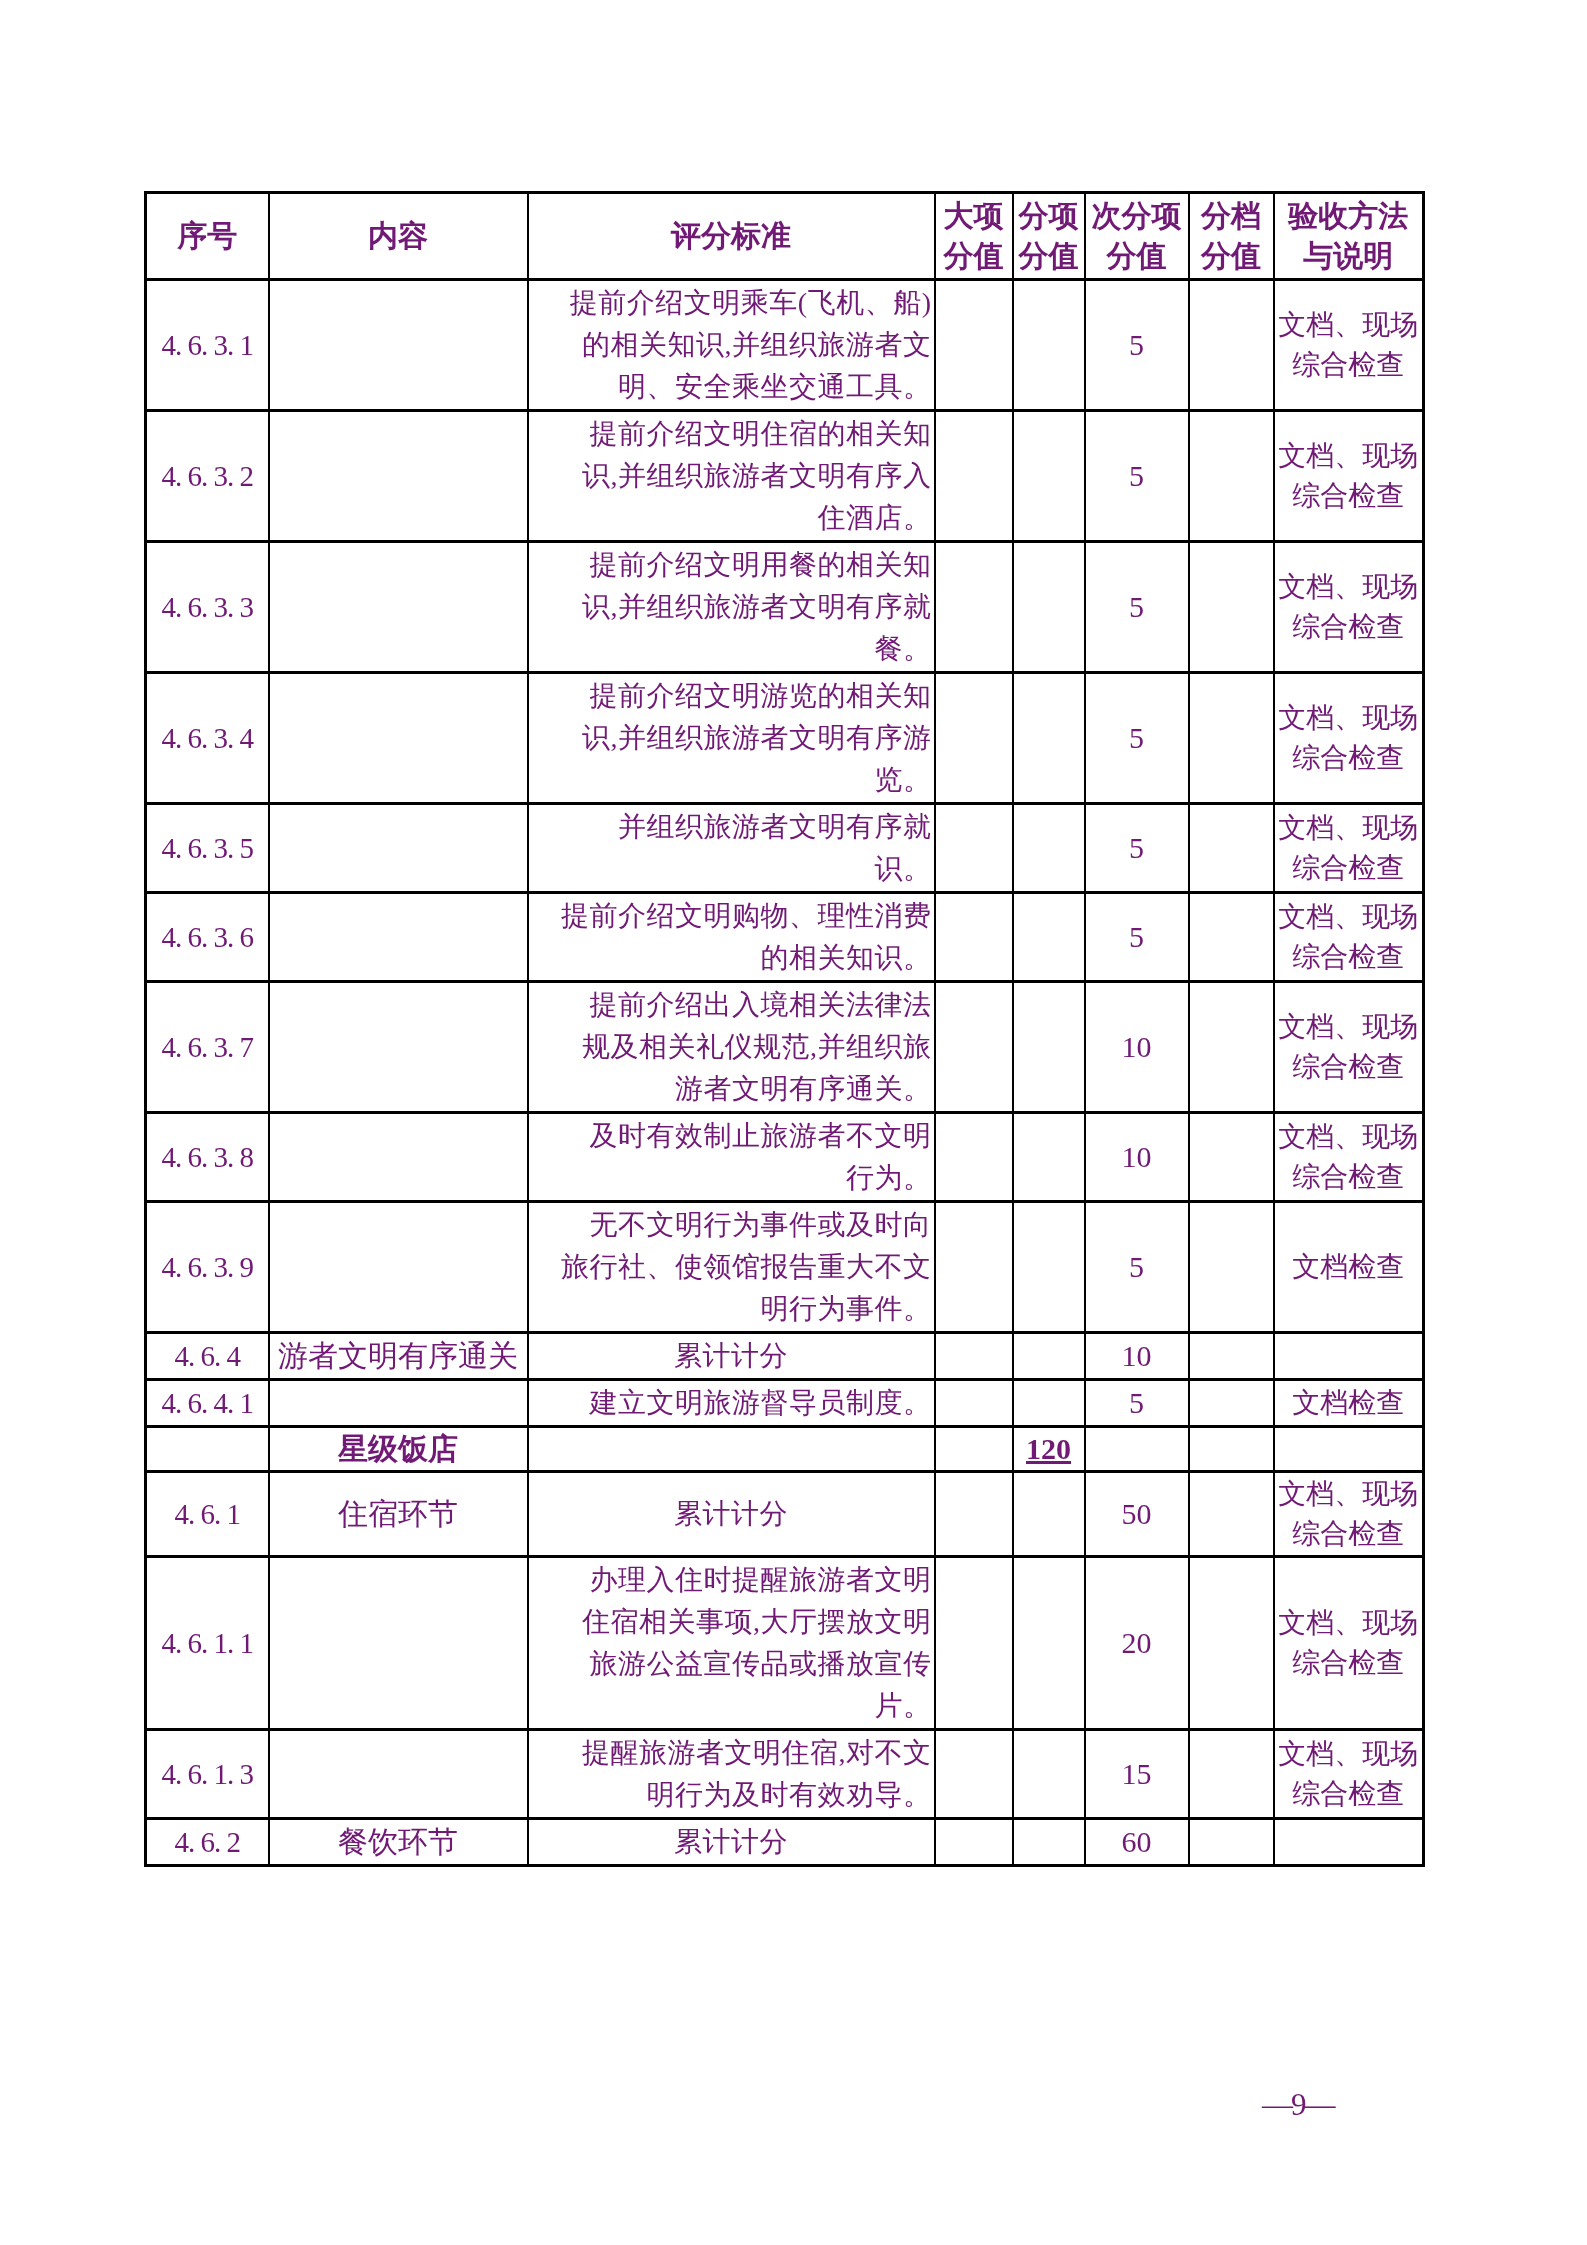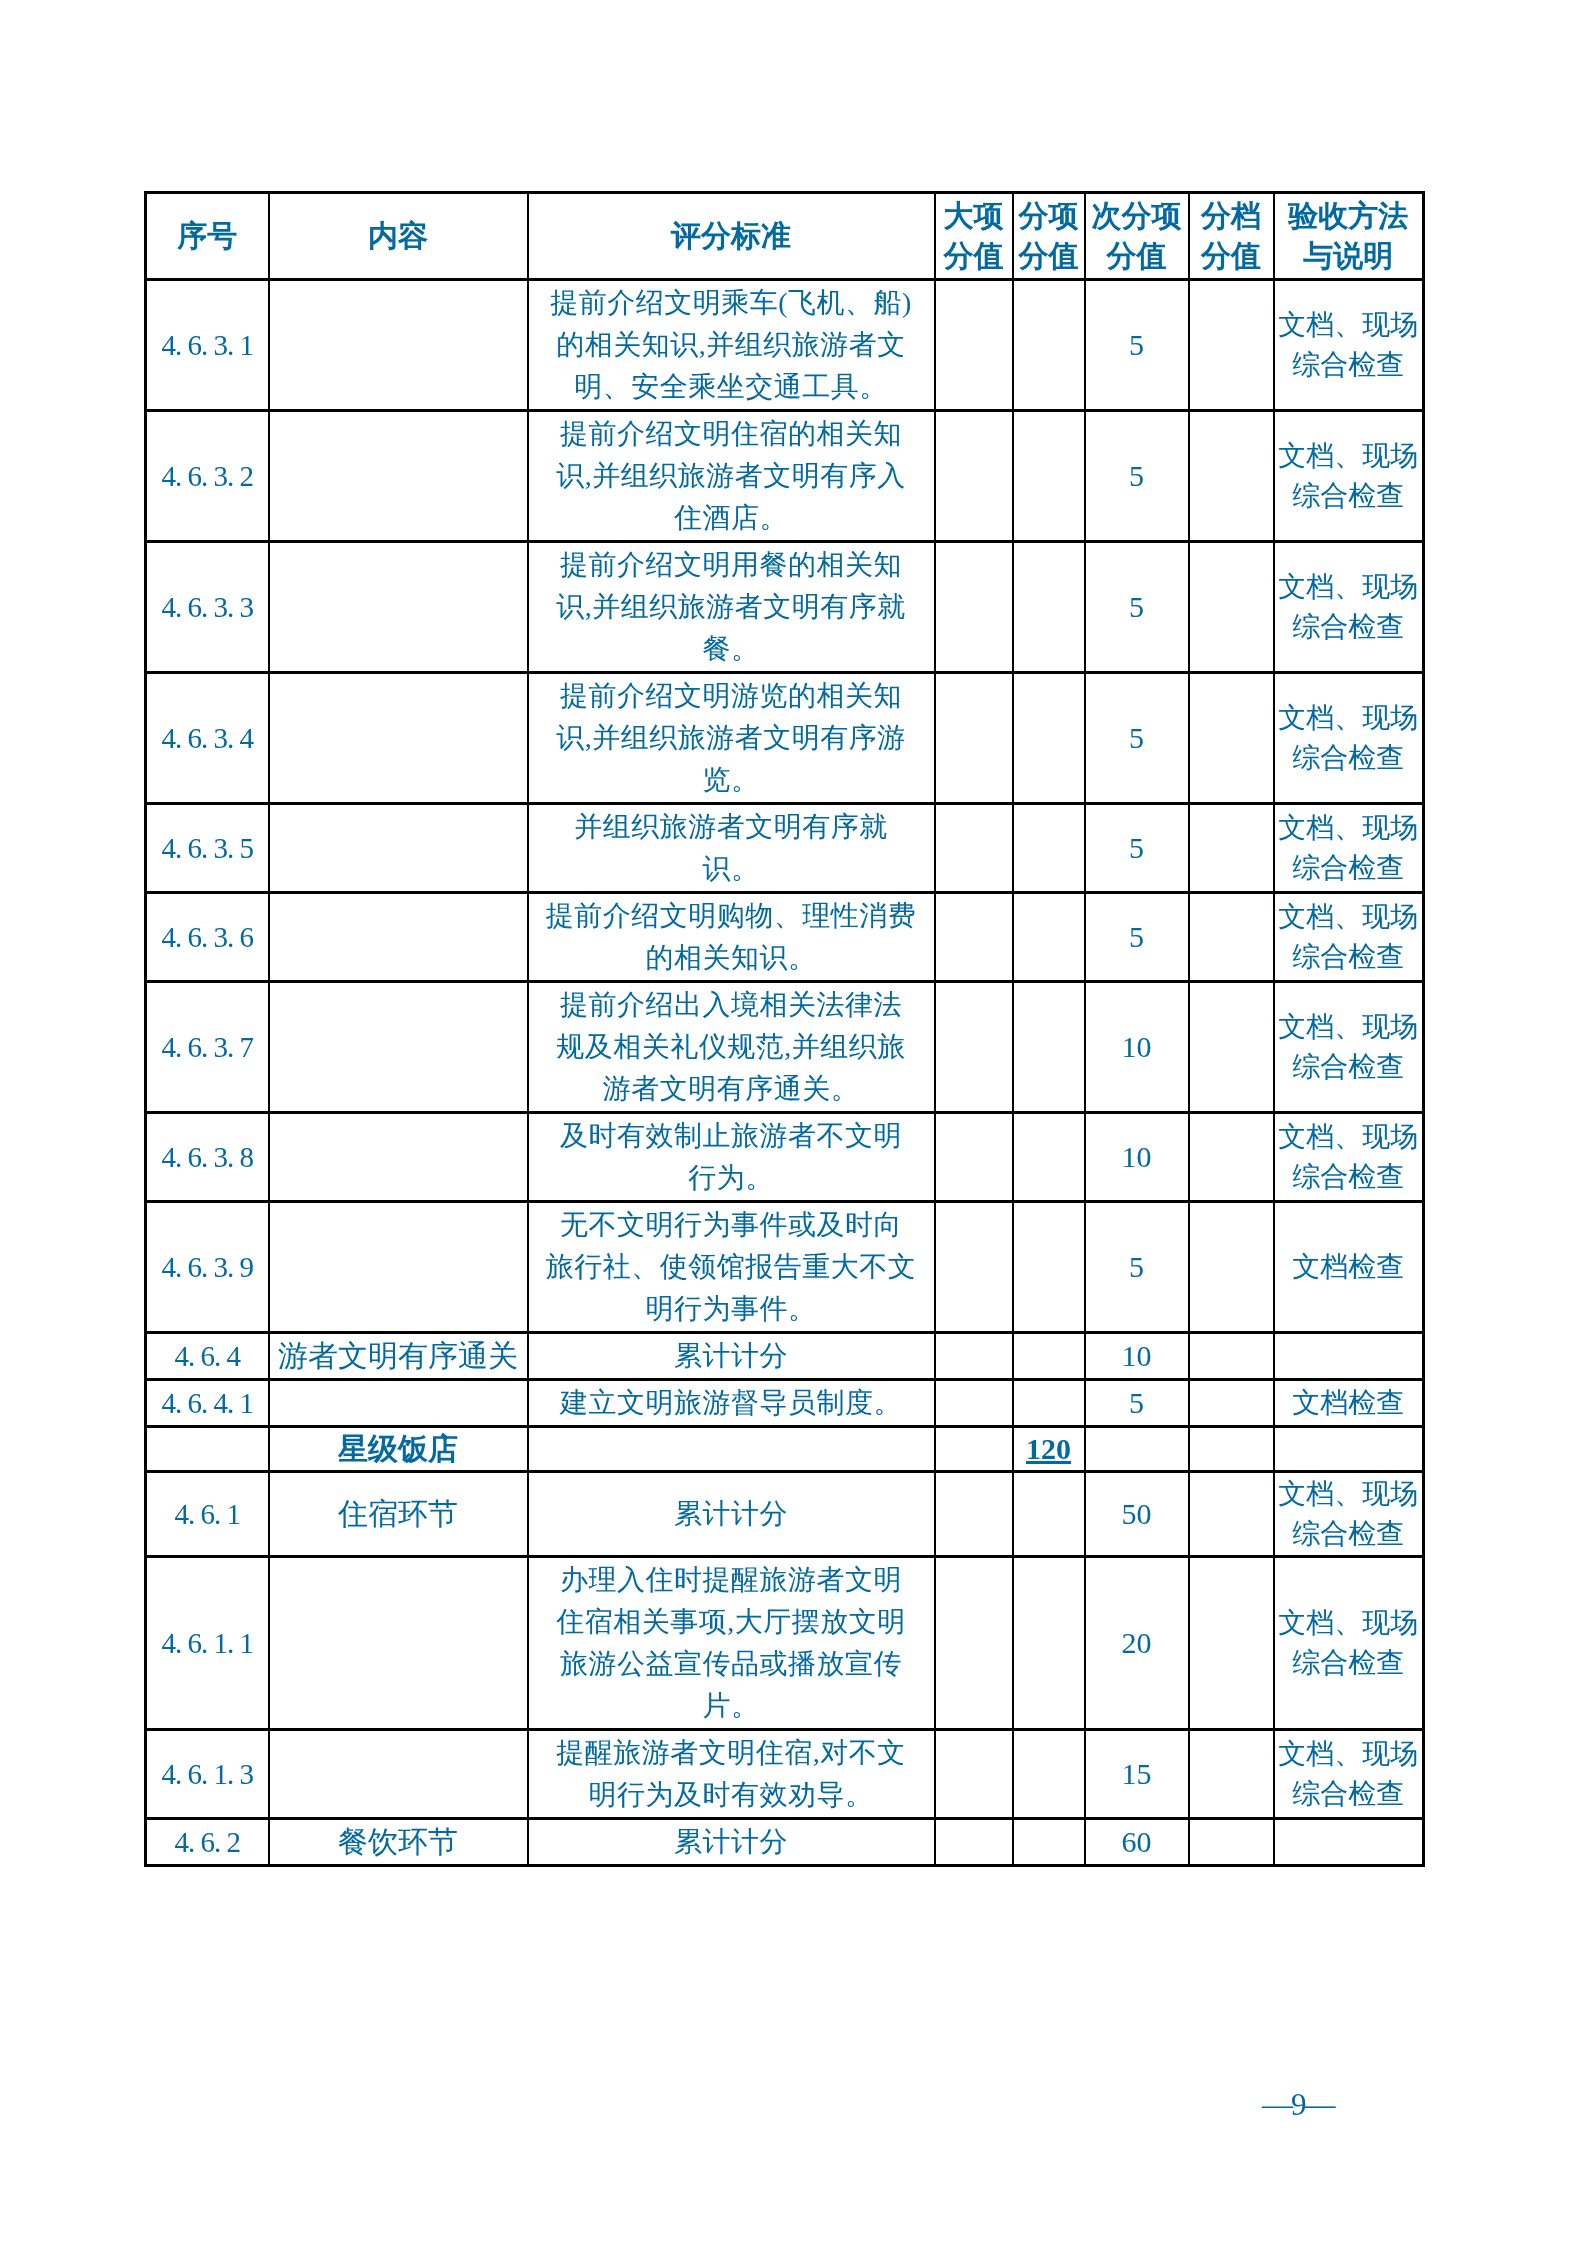--- a/index.html
+++ b/index.html
@@ -5,21 +5,21 @@
   html, body {
     margin: 0;
     padding: 0;
     background: #ffffff;
   }
   .page {
     position: relative;
     width: 1465px;
     height: 2245px;
     background: #ffffff;
-    color: #0369a1;
+    color: #701a75;
     font-family: "Liberation Serif", "DejaVu Serif", serif;
     overflow: hidden;
   }
   table.score-table {
     position: absolute;
     left: 144px;
     top: 191px;
     width: 1278px;
     border-collapse: collapse;
     table-layout: fixed;
@@ -54,21 +54,21 @@
     text-align: center;
     line-height: 40px;
   }
   td.c-content[data-weight="bold"] {
     font-weight: bold;
     margin-top: 16px;
   }
   td.c-criteria {
     font-size: 28px;
     line-height: 42px;
-    text-align: center;
+    text-align: right;
     white-space: pre-line;
     padding: 1px 5px;
     letter-spacing: 0.5px;
   }
   td.c-criteria[data-align="center"] {
     text-align: center;
   }
   td.c-score {
     font-size: 30px;
     text-align: center;

